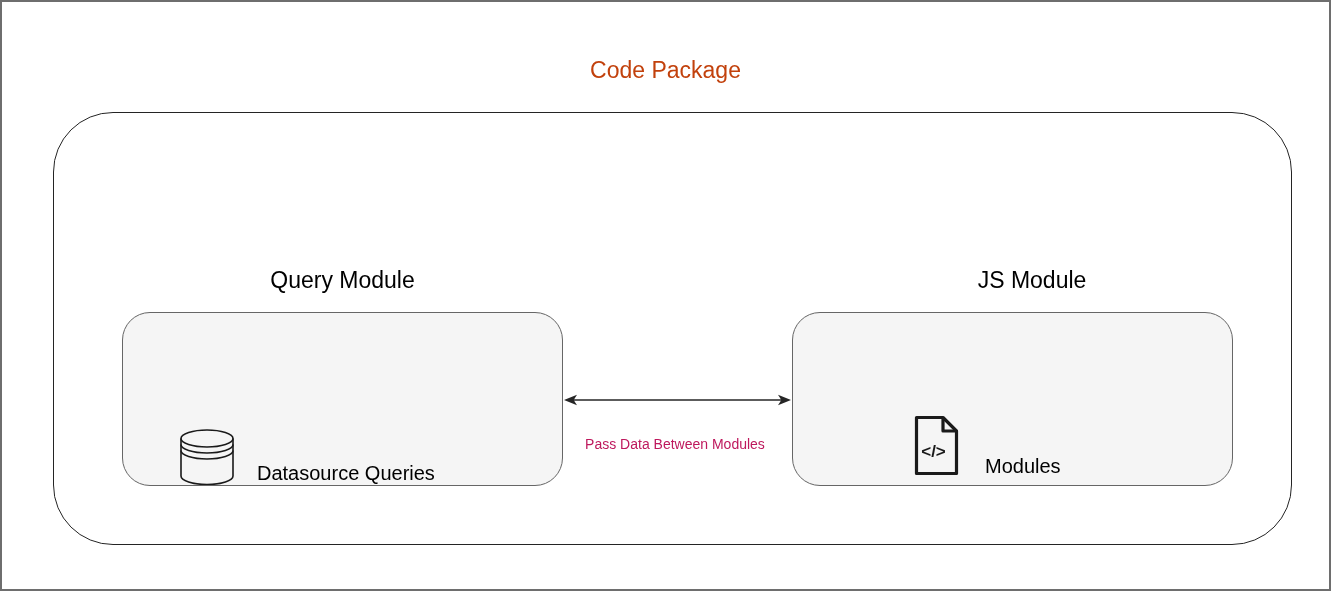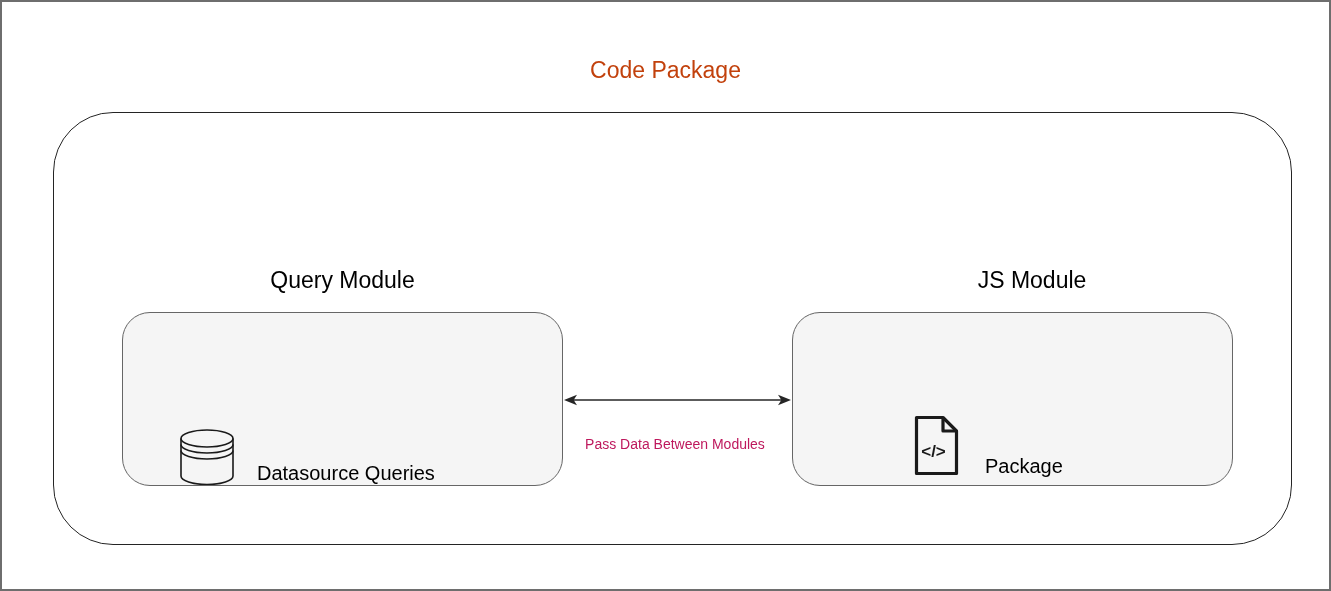--- a/index.html
+++ b/index.html
@@ -110,21 +110,21 @@
     </svg>
     <span class="node-text">Datasource Queries</span>
   </div>
 
   <div class="node js">
     <svg class="node-icon" width="47" height="61" viewBox="0 0 47 61" fill="none" xmlns="http://www.w3.org/2000/svg">
       <path d="M3.5 2.5 H30 L43.5 16 V58.5 H3.5 Z" stroke="#1a1a1a" stroke-width="3.2" stroke-linejoin="round" fill="none"></path>
       <path d="M30 2.5 V16 H43.5" stroke="#1a1a1a" stroke-width="3.2" stroke-linejoin="round" fill="none"></path>
       <text x="20.5" y="42" text-anchor="middle" font-size="17" font-weight="bold" font-family="Liberation Sans, sans-serif" fill="#1a1a1a">&lt;/&gt;</text>
     </svg>
-    <span class="node-text">Package</span>
+    <span class="node-text">Modules</span>
   </div>
 
   <svg class="connector-arrow" width="231" height="16" viewBox="0 0 231 16" xmlns="http://www.w3.org/2000/svg">
     <line x1="9" y1="8" x2="222" y2="8" stroke="#262626" stroke-width="1.6"></line>
     <path d="M2 8 L15 2.7 L11.7 8 L15 13.3 Z" fill="#262626"></path>
     <path d="M229 8 L216 2.7 L219.3 8 L216 13.3 Z" fill="#262626"></path>
   </svg>
 
   <div class="connector-label">Pass Data Between Modules</div>
 

